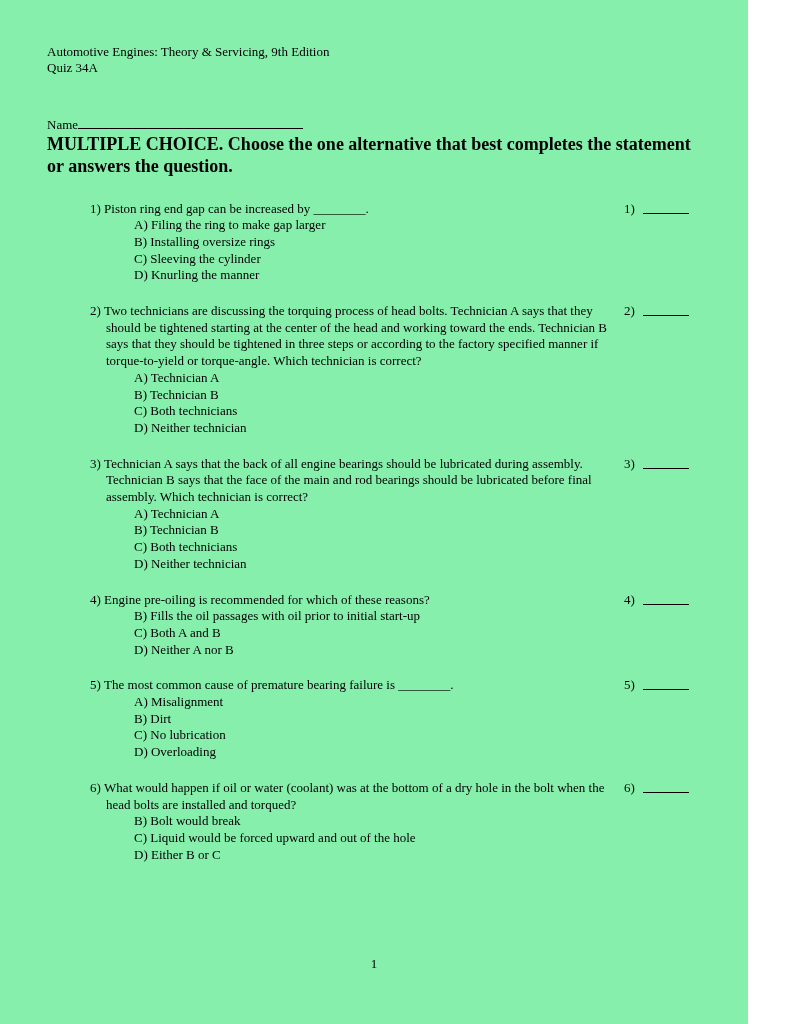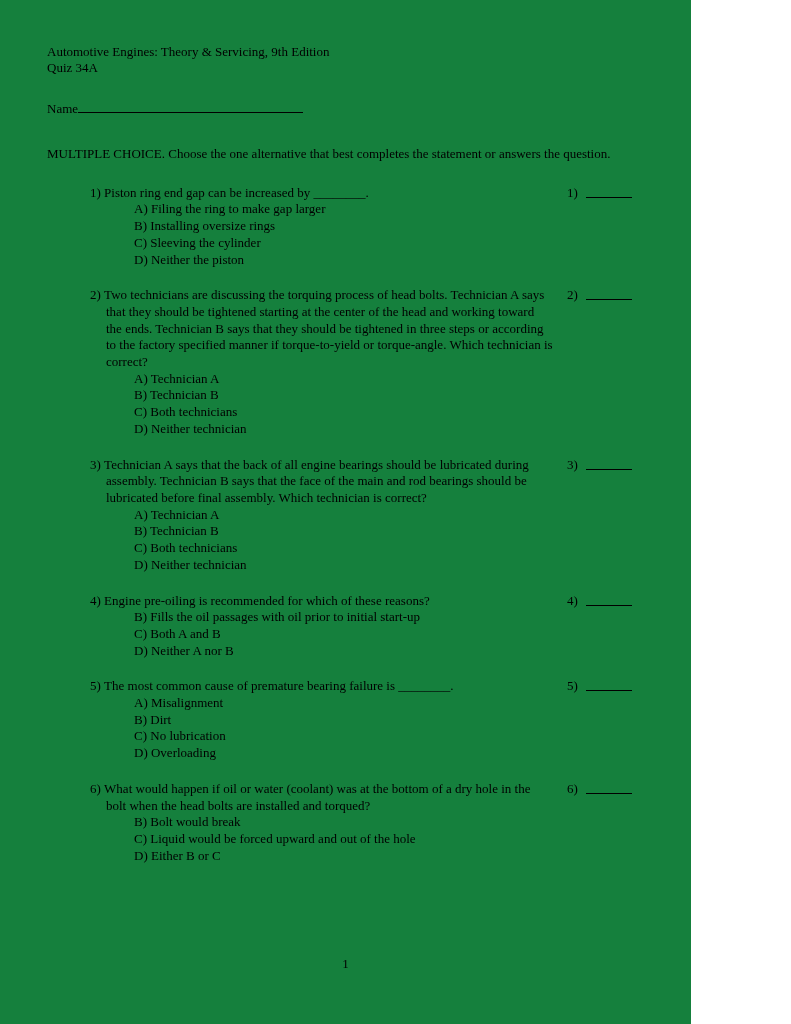--- a/index.html
+++ b/index.html
@@ -1,41 +1,40 @@
 <!DOCTYPE html>
 <html><head>
 <meta charset="utf-8">
 <style>
   * { margin: 0; padding: 0; box-sizing: border-box; }
   html, body { background: #ffffff; }
   .page {
-    width: 691px;
+    width: 748px;
     height: 1024px;
-    background: #15803d;
+    background: #86efac;
     position: relative;
     font-family: "Liberation Serif", serif;
     font-size: 13px;
     color: #000000;
     padding: 44px 46px 0 47px;
     overflow: hidden;
   }
   .doc-title { line-height: 1.25; }
   .doc-subtitle { line-height: 1.25; }
-  .name-row { margin-top: 24px; }
+  .name-row { margin-top: 40px; }
   .name-blank {
     display: inline-block;
     width: 225px;
     height: 12px;
     border-bottom: 1px solid #000;
     vertical-align: baseline;
   }
   .instructions {
-    margin-top: 29px;
-    font-weight: normal;
-    font-size: 13px;
+    font-weight: bold;
+    font-size: 18px;
     line-height: 1.25;
   }
   .questions { margin-top: 23px; margin-left: 43px; }
   .question { display: flex; align-items: flex-start; margin-bottom: 19px; }
   .q-main { flex: 1 1 auto; padding-right: 14px; }
   .q-text {
     padding-left: 16px;
     text-indent: -16px;
     line-height: 1.285;
   }
@@ -77,21 +76,21 @@
   <div class="instructions">MULTIPLE CHOICE.  Choose the one alternative that best completes the statement or answers the question.</div>
 
   <div class="questions">
   <div class="question">
     <div class="q-main">
       <div class="q-text"><span class="q-num">1)</span>&nbsp;<span>Piston ring end gap can be increased by ________.</span></div>
       <div class="options">
             <div class="option">A) Filing the ring to make gap larger</div>
             <div class="option">B) Installing oversize rings</div>
             <div class="option">C) Sleeving the cylinder</div>
-            <div class="option">D) Neither the piston</div>
+            <div class="option">D) Knurling the manner</div>
           </div>
     </div>
     <div class="q-answer">
       <span>1)</span>
       <span class="answer-blank"></span>
     </div>
   </div>
 
   <div class="question">
     <div class="q-main">

